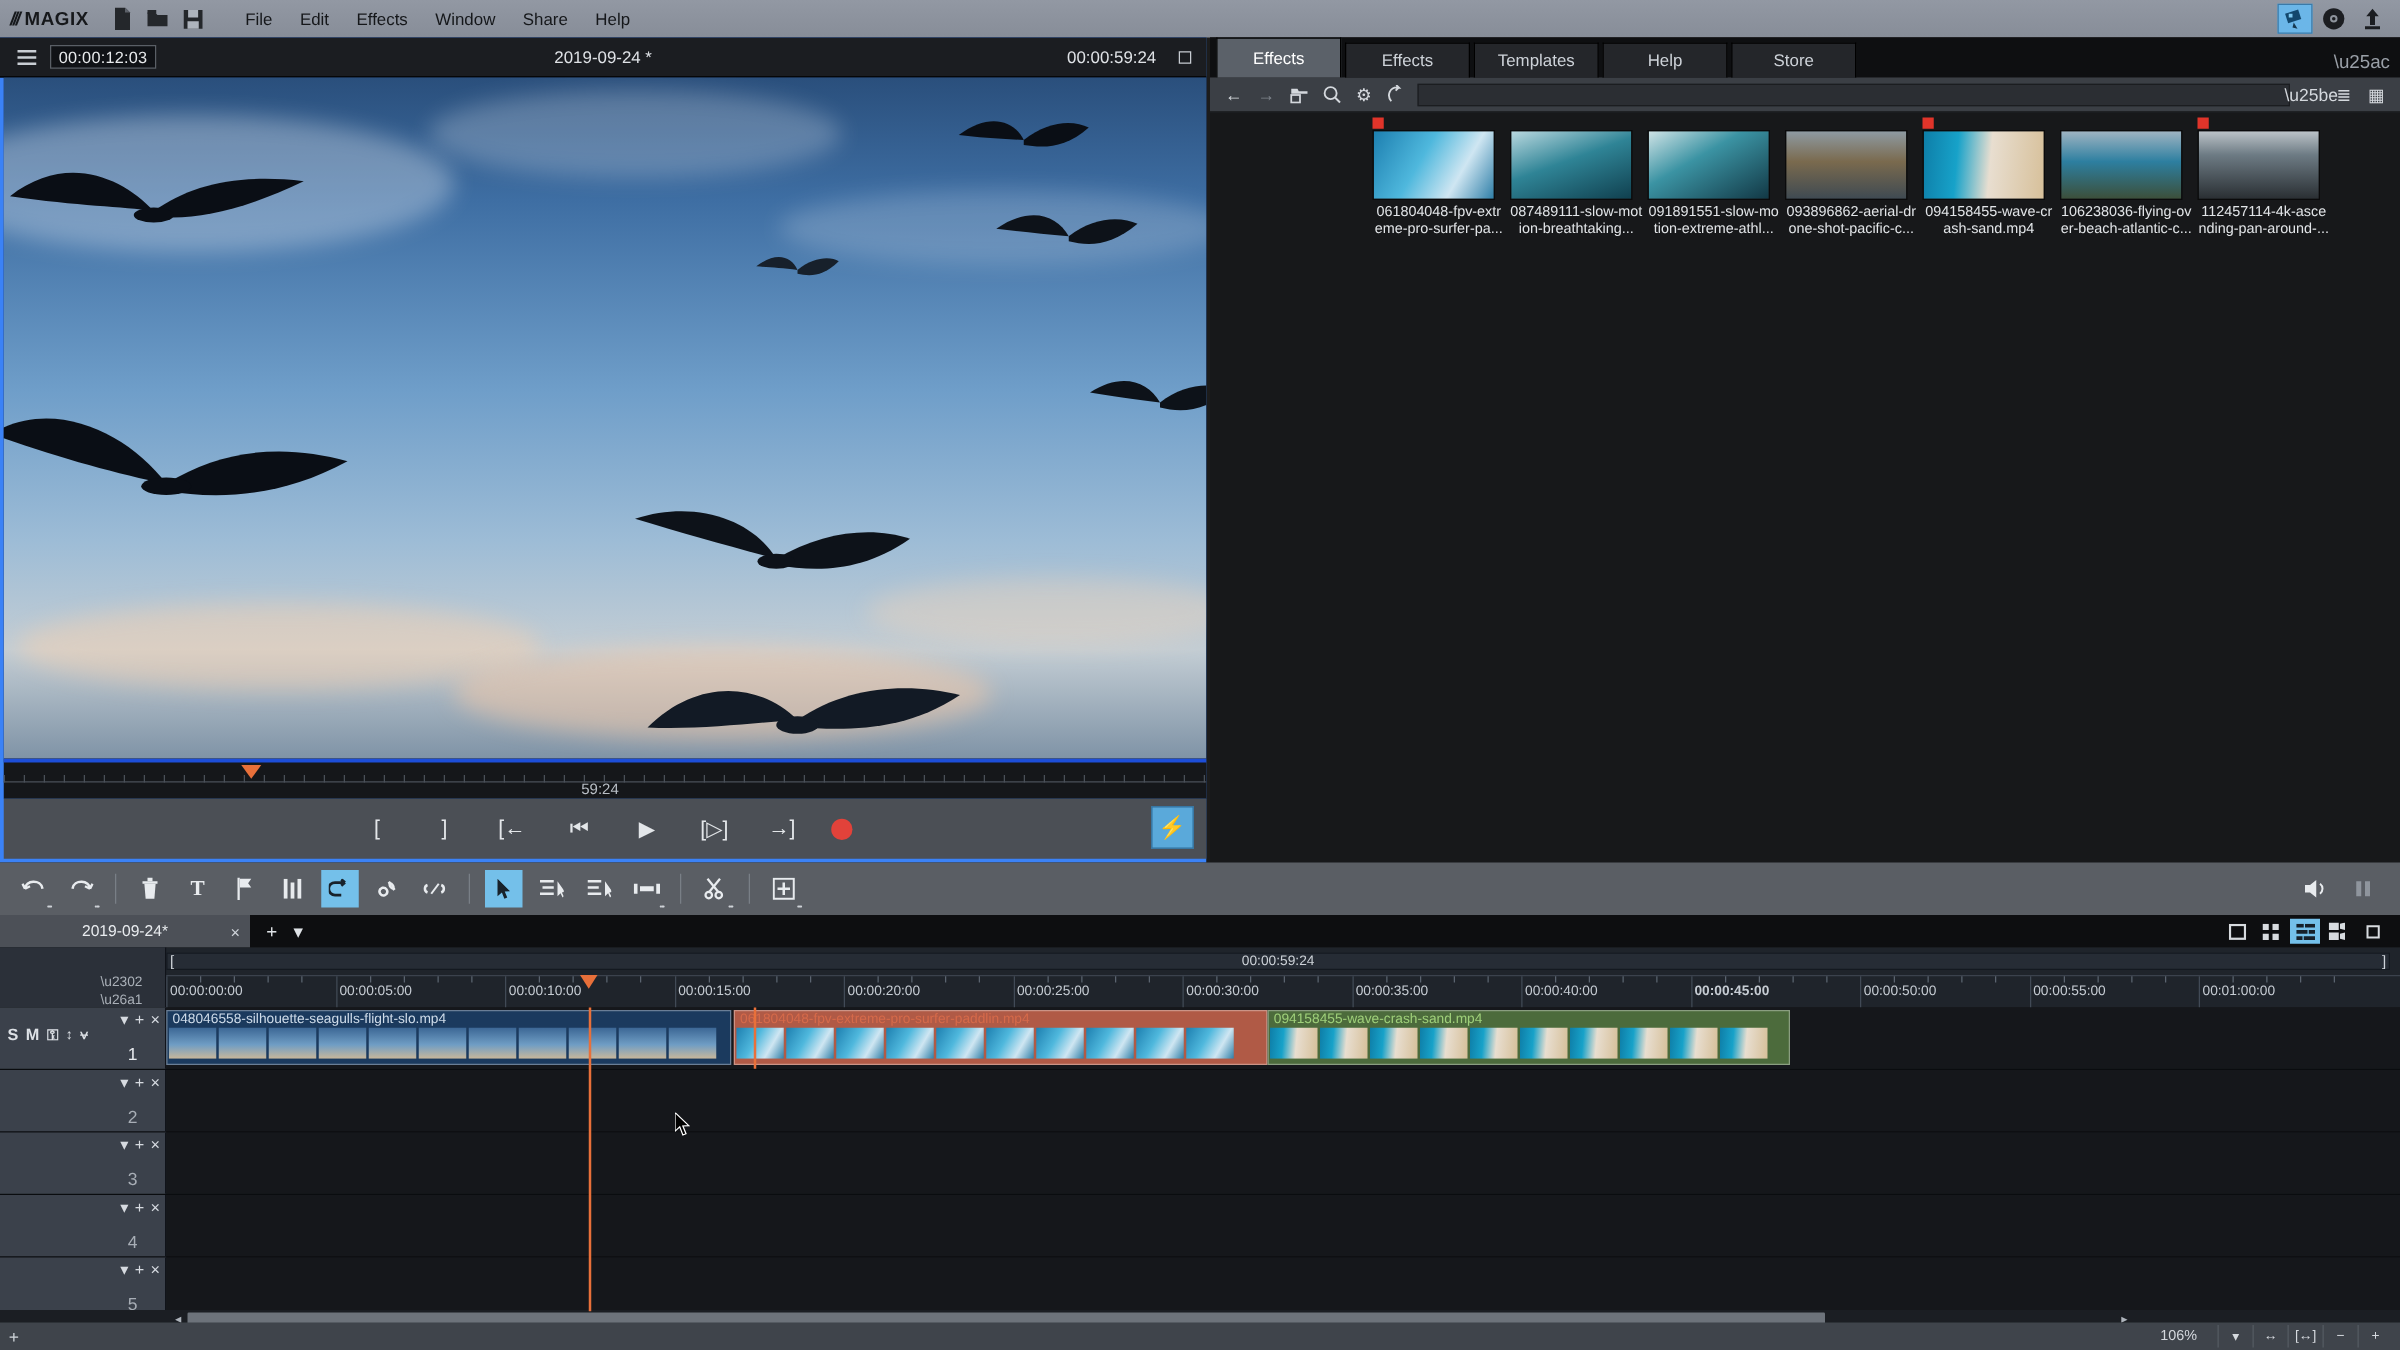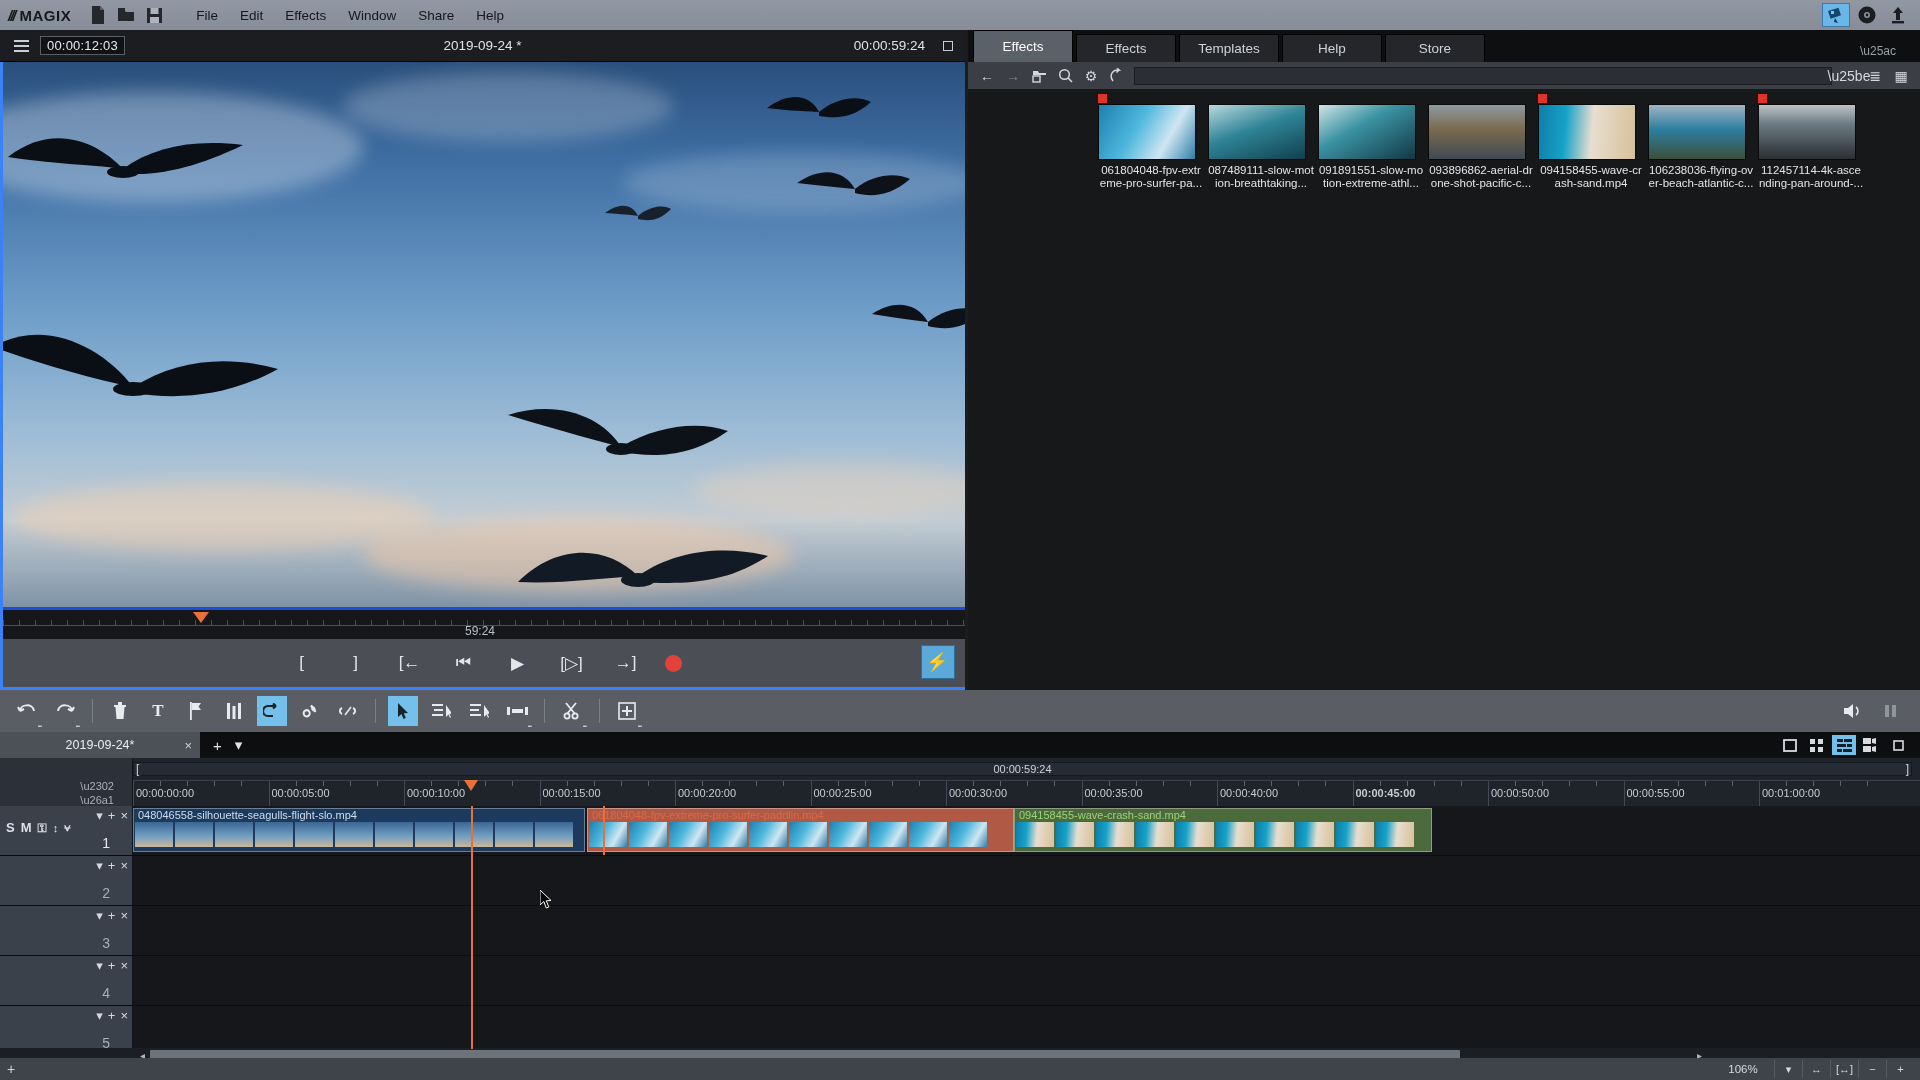--- a/index.html
+++ b/index.html
@@ -59,21 +59,21 @@
     border:1px solid #2f6f9c; display:flex; align-items:center; justify-content:center;
     color:#fff; font-size:18px; }
 
   
   #pool { position:absolute; left:968px; top:30px; width:952px; height:660px; background:#17181a; }
   #pooltabs { display:flex; height:32px; background:#0e0f11; align-items:flex-end; padding-left:5px; }
   .ptab { height:28px; min-width:100px; padding:0 18px; background:#24262a; color:#cdd2d8;
     font-size:13.5px; display:flex; align-items:center; justify-content:center;
     margin-right:3px; border:1px solid #000; border-bottom:none; }
   .ptab.active { background:#5b6169; color:#fff; height:32px; }
-  #poolhdrright { margin-left:auto; display:flex; align-items:center; padding:0 24px 4px 0; color:#9aa0a8; font-size:12px; }
+  #poolhdrright { margin-left:auto; display:flex; align-items:center; padding:0 8px 4px 0; color:#9aa0a8; font-size:15px; }
   #poolnav { height:28px; background:#3b3f45; display:flex; align-items:center; padding:0 6px;
     border-bottom:1px solid #17181a; }
   .nvi { width:26px; height:22px; display:flex; align-items:center; justify-content:center;
     color:#d4d8dd; font-size:14px; }
   .nvi.dim { color:#7e848c; }
   #pathbox { flex:1; height:18px; background:#2b2e33; border:1px solid #1b1d20; margin:0 4px; }
   #poolbody { position:absolute; left:0; top:60px; right:0; bottom:0; background:#17181a;
     padding:14px 0 0 130px; }
   .thumbgrid { display:flex; flex-wrap:wrap; gap:0px; }
   .titem { width:110px; margin-right:0px; margin-bottom:22px; position:relative; }

